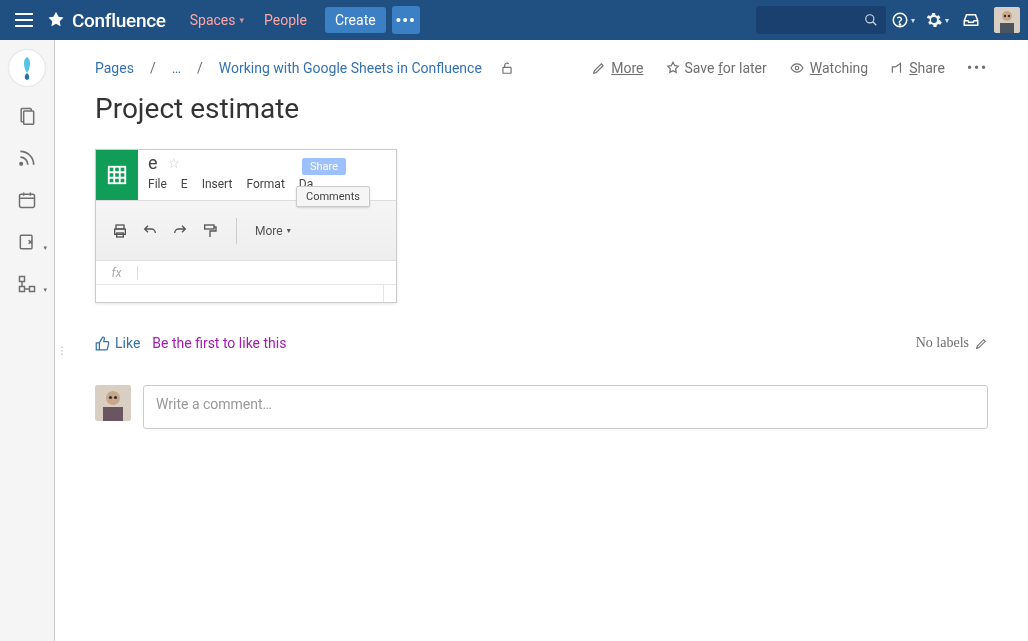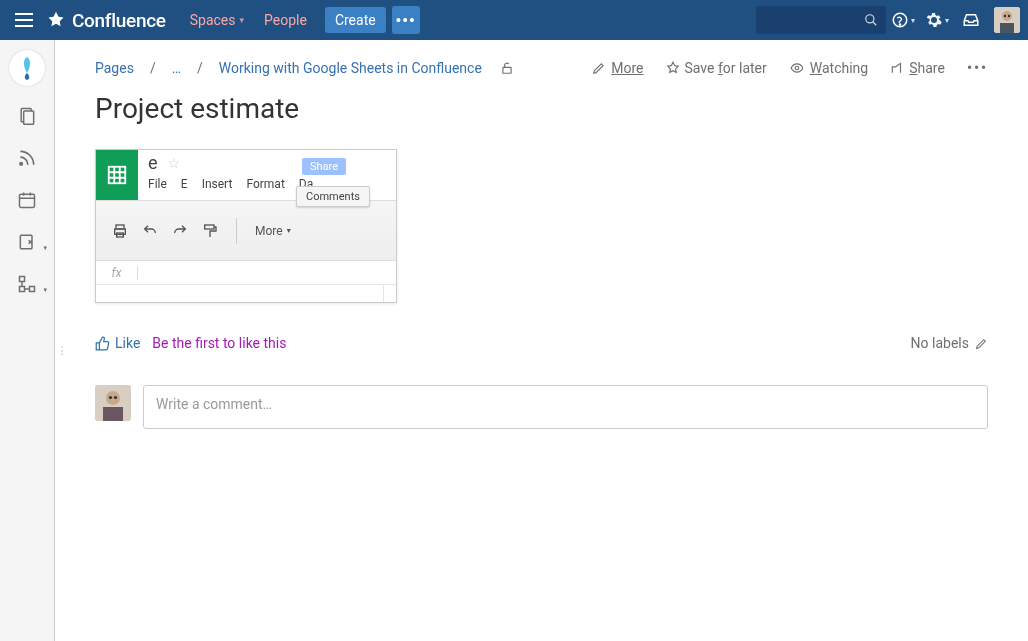--- a/index.html
+++ b/index.html
@@ -63,21 +63,21 @@
 .tool-more { font-size: 12px; color: #555; display: flex; align-items: center; gap: 4px; }
 .fx-row { height: 24px; border-top: 1px solid #ddd; display: flex; align-items: center; }
 .fx-lbl { width: 42px; text-align: center; color: #aaa; font-style: italic; font-size: 12px; border-right: 1px solid #ddd; }
 .sheet-body { height: 18px; background: #fff; border-top: 1px solid #e5e5e5; position: relative; }
 .sheet-body::after { content:""; position:absolute; right:12px; top:0; bottom:0; width:1px; background:#e5e5e5; }
 
 
 .like-row { margin-top: 32px; display: flex; align-items: center; gap: 12px; font-size: 14px; }
 .like-link { color: #3572b0; display: flex; align-items: center; gap: 5px; cursor: pointer; }
 .like-text { color: #a21caf; }
-.labels { margin-left: auto; color: #707070; display: flex; align-items: center; gap: 6px; }
+.labels { margin-left: auto; color: #707070; display: flex; align-items: center; gap: 6px; font-family: Liberation Serif, serif; }
 
 
 .comment-row { margin-top: 34px; display: flex; gap: 12px; }
 .avatar-sm { width: 36px; height: 36px; border-radius: 3px; background: #e8e2d8; overflow: hidden; flex-shrink: 0; }
 .comment-input { flex: 1; border: 1px solid #ccc; border-radius: 3px; padding: 10px 12px; color: #999; font-size: 14px; height: 44px; cursor: text; }
 
 svg { display: block; }
 </style>
 </head>
 <body>

